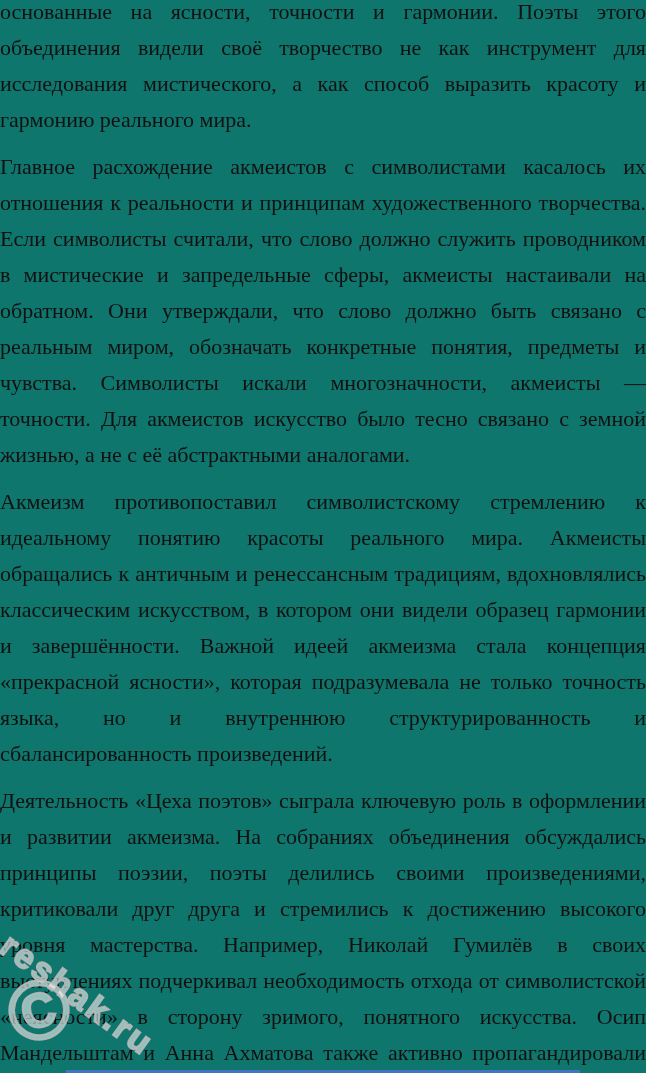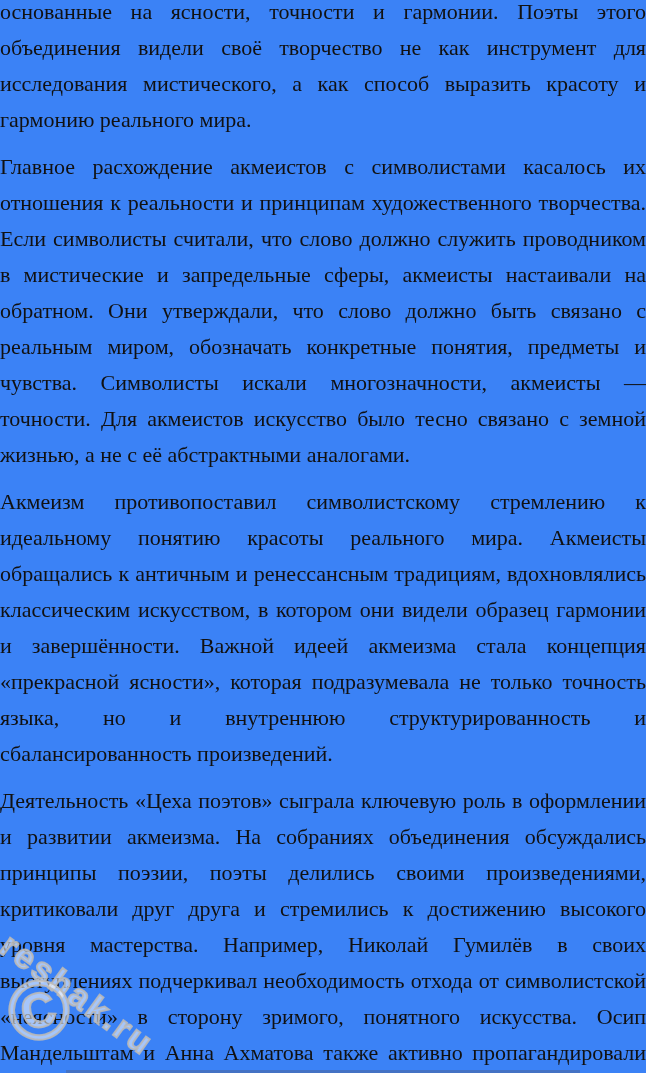--- a/index.html
+++ b/index.html
@@ -67,21 +67,21 @@
     left: 66px;
     bottom: 0;
     width: 514px;
     height: 3px;
     z-index: 6;
   }
 </style>
 </head>
 <body>
 
-<div class="page" style="background: #3b82f6;">
+<div class="page" style="background: #0f766e;">
 
   <div class="doc" style="color: rgb(17, 17, 17);">
     <p>основанные на ясности, точности и гармонии. Поэты этого объединения видели своё творчество не как инструмент для исследования мистического, а как способ выразить красоту и гармонию реального мира.</p>
     <p>Главное расхождение акмеистов с символистами касалось их отношения к реальности и принципам художественного творчества. Если символисты считали, что слово должно служить проводником в мистические и запредельные сферы, акмеисты настаивали на обратном. Они утверждали, что слово должно быть связано с реальным миром, обозначать конкретные понятия, предметы и чувства. Символисты искали многозначности, акмеисты — точности. Для акмеистов искусство было тесно связано с земной жизнью, а не с её абстрактными аналогами.</p>
     <p>Акмеизм противопоставил символистскому стремлению к идеальному понятию красоты реального мира. Акмеисты обращались к античным и ренессансным традициям, вдохновлялись классическим искусством, в котором они видели образец гармонии и завершённости. Важной идеей акмеизма стала концепция «прекрасной ясности», которая подразумевала не только точность языка, но и внутреннюю структурированность и сбалансированность произведений.</p>
     <p>Деятельность «Цеха поэтов» сыграла ключевую роль в оформлении и развитии акмеизма. На собраниях объединения обсуждались принципы поэзии, поэты делились своими произведениями, критиковали друг друга и стремились к достижению высокого уровня мастерства. Например, Николай Гумилёв в своих выступлениях подчеркивал необходимость отхода от символистской «неясности» в сторону зримого, понятного искусства. Осип Мандельштам и Анна Ахматова также активно пропагандировали эти идеи, укрепляя позиции акмеизма как самостоятельного литературного направления.</p>
   </div>
 
   <span class="wm-text">reshak.ru</span>
 

